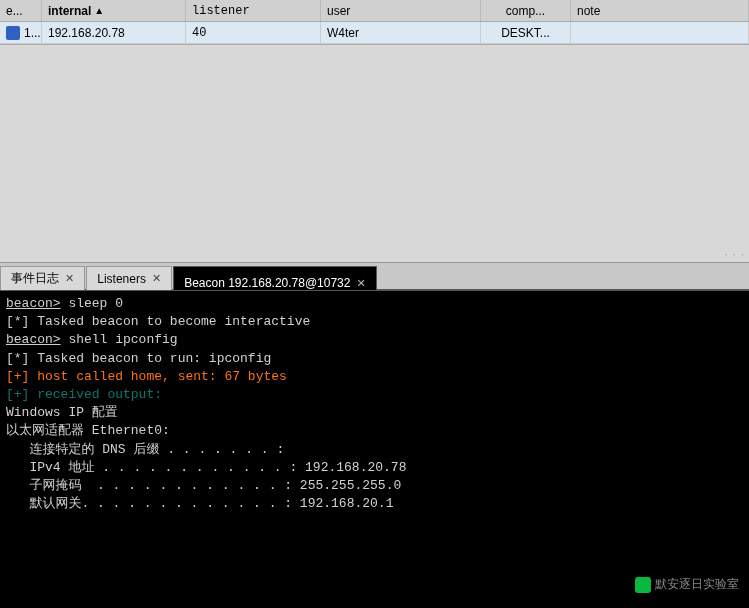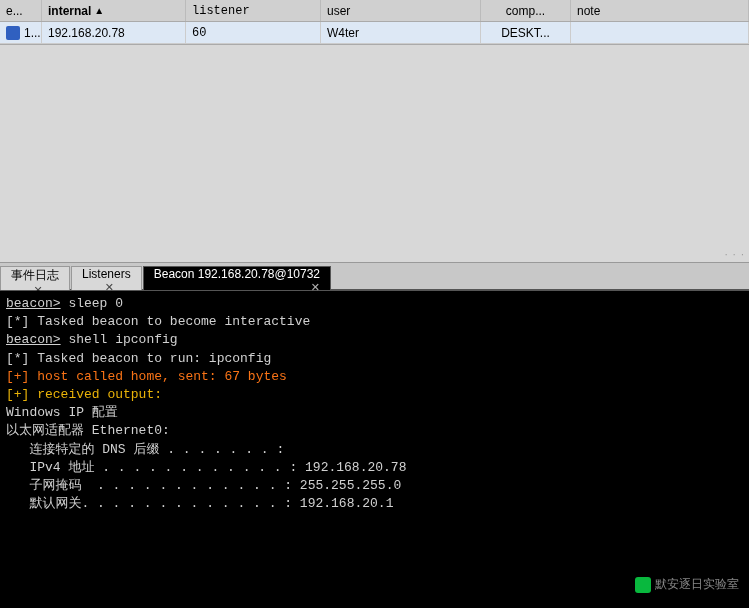--- a/index.html
+++ b/index.html
@@ -118,21 +118,20 @@
       height: 24px;
       padding: 0 10px;
       background: #d8d8d8;
       border: 1px solid #999;
       border-bottom: none;
       font-size: 12px;
       cursor: pointer;
       margin-right: 1px;
       position: relative;
       top: 1px;
-      flex-direction: column;
     }
 
     .tab.active {
       background: #000;
       color: #fff;
       border-color: #555;
       align-items: flex-end;
     }
 
     .tab .close-btn {
@@ -222,21 +221,21 @@
 
   <div class="table-row-data">
     <div class="col col-e">
       <span class="beacon-icon"></span>
       <span>1...</span>
     </div>
     <div class="col col-internal">
       <span>192.168.20.78</span>
     </div>
     <div class="col col-listener">
-      <span>60</span>
+      <span>40</span>
     </div>
     <div class="col col-user">
       <span>W4ter</span>
     </div>
     <div class="col col-comp">
       <span>DESKT...</span>
     </div>
     <div class="col col-note">
       <span></span>
     </div>
@@ -262,21 +261,21 @@
   </div>
 </div>
 
 <div class="bottom-section">
   <div class="terminal" id="terminal-output">
   <div class="term-line"><span class="term-prompt">beacon&gt;</span> sleep 0</div>
       <div class="term-line">[*] Tasked beacon to become interactive</div>
       <div class="term-line"><span class="term-prompt">beacon&gt;</span> shell ipconfig</div>
       <div class="term-line">[*] Tasked beacon to run: ipconfig</div>
       <div class="term-line" style="color: #f97316;">[+] host called home, sent: 67 bytes</div>
-      <div class="term-line" style="color: #eab308;">[+] received output:</div>
+      <div class="term-line" style="color: #0f766e;">[+] received output:</div>
       <div class="term-line"></div>
       <div class="term-line">Windows IP 配置</div>
       <div class="term-line"></div>
       <div class="term-line"></div>
       <div class="term-line">以太网适配器 Ethernet0:</div>
       <div class="term-line"></div>
       <div class="term-line">   连接特定的 DNS 后缀 . . . . . . . :</div>
       <div class="term-line">   IPv4 地址 . . . . . . . . . . . . : 192.168.20.78</div>
       <div class="term-line">   子网掩码  . . . . . . . . . . . . : 255.255.255.0</div>
       <div class="term-line">   默认网关. . . . . . . . . . . . . : 192.168.20.1</div>

